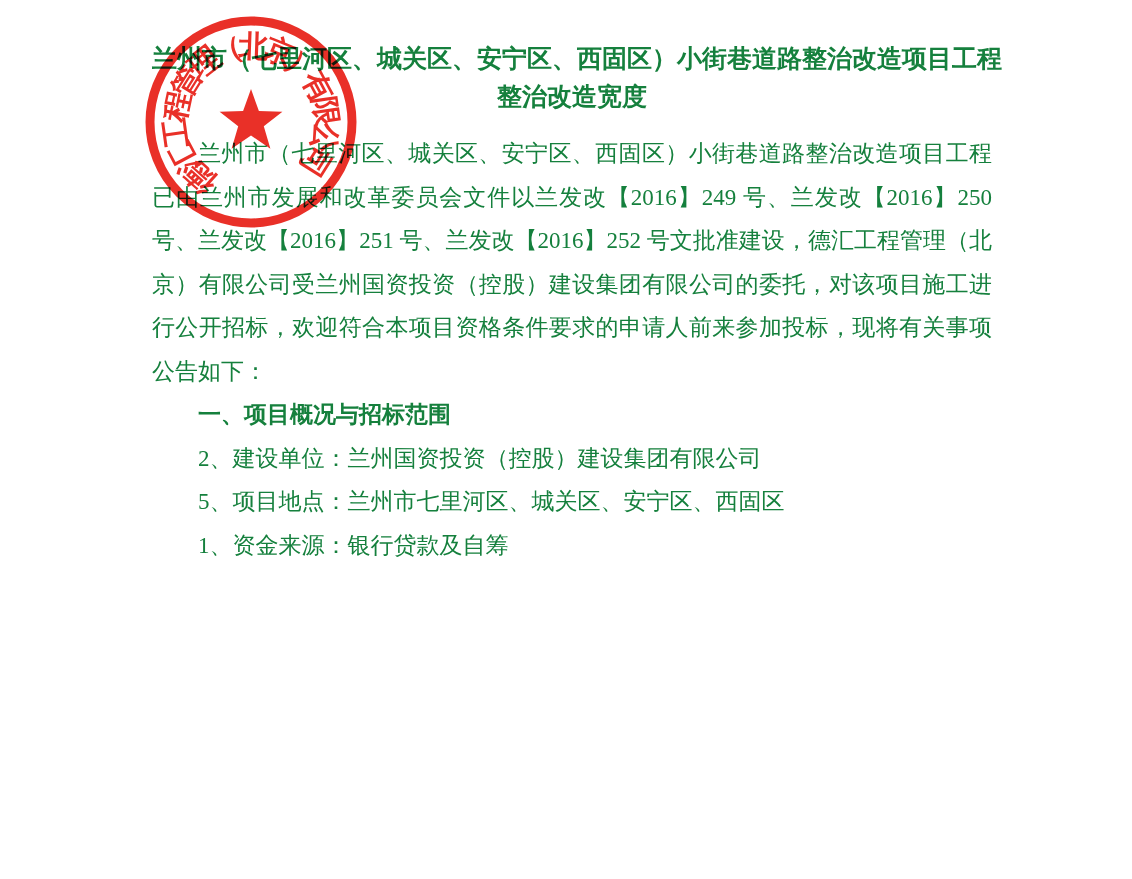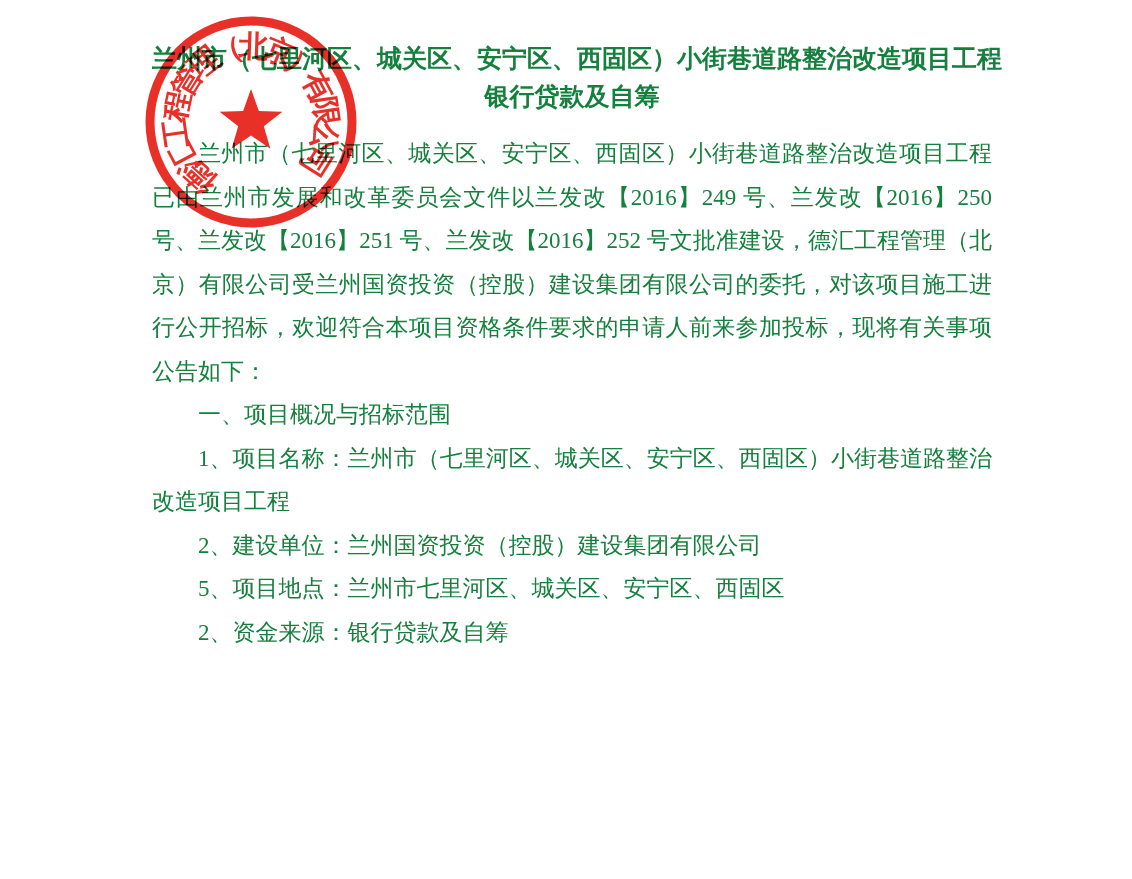--- a/index.html
+++ b/index.html
@@ -28,21 +28,21 @@
   .title-block { margin-bottom: 16px; }
   .body-text {
     font-size: 23px;
     line-height: 43.5px;
     text-align: justify;
   }
   .body-text p {
     margin: 0;
     text-indent: 2em;
   }
-  .section-heading { font-weight: normal; }
+  .section-heading { font-weight: bold; }
   .stamp {
     position: absolute;
     left: 141px;
     top: 12px;
     width: 220px;
     height: 220px;
     mix-blend-mode: multiply;
     opacity: 0.94;
   }
   .seal-ring {
@@ -61,29 +61,28 @@
   }
 </style>
 </head>
 <body>
 
 <div class="page">
 
   <div class="doc">
     <div class="title-block">
       <div class="title-line">兰州市（七里河区、城关区、安宁区、西固区）小街巷道路整治改造项目工程</div>
-      <div class="title-line">银行贷款及自筹</div>
+      <div class="title-line">整治改造宽度</div>
     </div>
     <div class="body-text">
       <p>兰州市（七里河区、城关区、安宁区、西固区）小街巷道路整治改造项目工程已由兰州市发展和改革委员会文件以兰发改【2016】249 号、兰发改【2016】250 号、兰发改【2016】251 号、兰发改【2016】252 号文批准建设，德汇工程管理（北京）有限公司受兰州国资投资（控股）建设集团有限公司的委托，对该项目施工进行公开招标，欢迎符合本项目资格条件要求的申请人前来参加投标，现将有关事项公告如下：</p>
       <p class="section-heading">一、项目概况与招标范围</p>
-      <p>1、项目名称：兰州市（七里河区、城关区、安宁区、西固区）小街巷道路整治改造项目工程</p>
       <p>2、建设单位：兰州国资投资（控股）建设集团有限公司</p>
       <p>5、项目地点：兰州市七里河区、城关区、安宁区、西固区</p>
-      <p>2、资金来源：银行贷款及自筹</p>
+      <p>1、资金来源：银行贷款及自筹</p>
     </div>
   </div>
 
   <svg class="stamp" viewBox="0 0 220 220" aria-hidden="true">
     <circle class="seal-ring" cx="110" cy="110" r="101"></circle>
     <polygon class="seal-star" points="110,77 117.9,99.1 141.4,99.8 122.8,114.2 129.4,136.7 110,123.5 90.6,136.7 97.2,114.2 78.6,99.8 102.1,99.1"></polygon>
     <g id="seal-text-group">
         <text x="59.1" y="166.5" transform="rotate(-138.0 59.1 166.5)" class="seal-char">德</text>
         <text x="42.9" y="145.7" transform="rotate(-118.0 42.9 145.7)" class="seal-char">汇</text>
         <text x="34.7" y="120.6" transform="rotate(-98.0 34.7 120.6)" class="seal-char">工</text>

